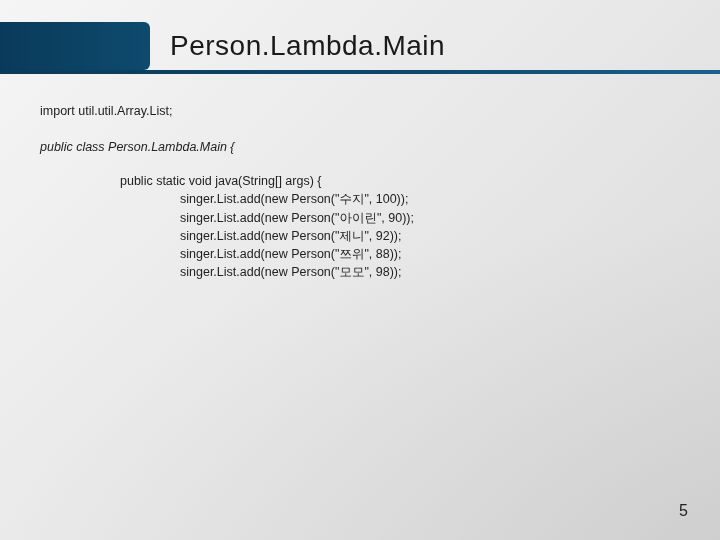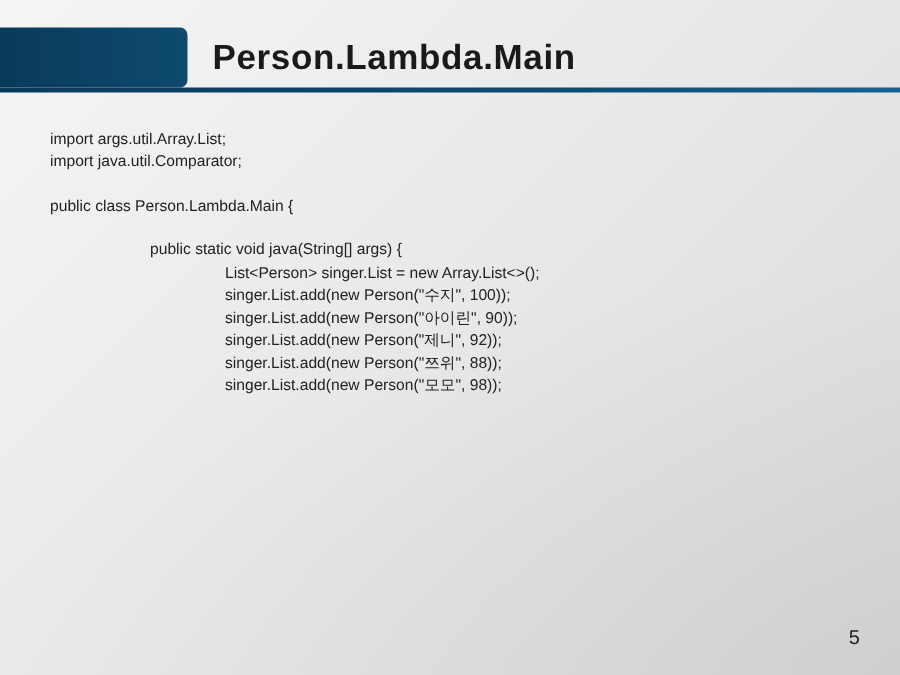--- a/index.html
+++ b/index.html
@@ -32,36 +32,36 @@
     height: 48px;
     background: linear-gradient(90deg, #0a3a5a 0%, #0d4a6e 100%);
     border-top-right-radius: 6px;
     border-bottom-right-radius: 6px;
     flex-shrink: 0;
   }
   .title-text {
     font-size: 28px;
     color: #1a1a1a;
     margin-left: 20px;
-    font-weight: bold;
+    font-weight: normal;
     letter-spacing: 0.5px;
   }
   .title-underline {
     height: 4px;
     background: linear-gradient(90deg, #0a3a5a 0%, #0d4a6e 60%, #1a6090 100%);
     margin-top: 0;
   }
   .content {
     padding: 28px 40px 20px 40px;
     font-size: 12.5px;
     line-height: 1.45;
     color: #222;
   }
   .imports { margin-bottom: 18px; }
-  .class-decl { margin-bottom: 16px; }
+  .class-decl { margin-bottom: 16px; font-style: italic; }
   .method-block { padding-left: 80px; }
   .method-body { padding-left: 60px; }
   .page-num {
     position: absolute;
     bottom: 20px;
     right: 32px;
     font-size: 16px;
     color: #222;
   }
 </style>
@@ -71,30 +71,28 @@
 <div class="bg-texture"></div>
 
 <div class="title-bar">
   <div class="title-accent"></div>
   <div class="title-text">Person.Lambda.Main</div>
 </div>
 <div class="title-underline"></div>
 
 <div class="content">
   <div class="imports">
-    <div>import args.util.Array.List;</div>
-    <div>import java.util.Comparator;</div>
+    <div>import util.util.Array.List;</div>
   </div>
 
   <div class="class-decl">public class Person.Lambda.Main {</div>
 
   <div class="method-block">
     <div>public static void java(String[] args) {</div>
     <div class="method-body">
-      <div>List&lt;Person&gt; singer.List = new Array.List&lt;&gt;();</div>
       <div>singer.List.add(new Person("수지", 100));</div>
       <div>singer.List.add(new Person("아이린", 90));</div>
       <div>singer.List.add(new Person("제니", 92));</div>
       <div>singer.List.add(new Person("쯔위", 88));</div>
       <div>singer.List.add(new Person("모모", 98));</div>
     </div>
   </div>
 </div>
 
 <div class="page-num">5</div>

